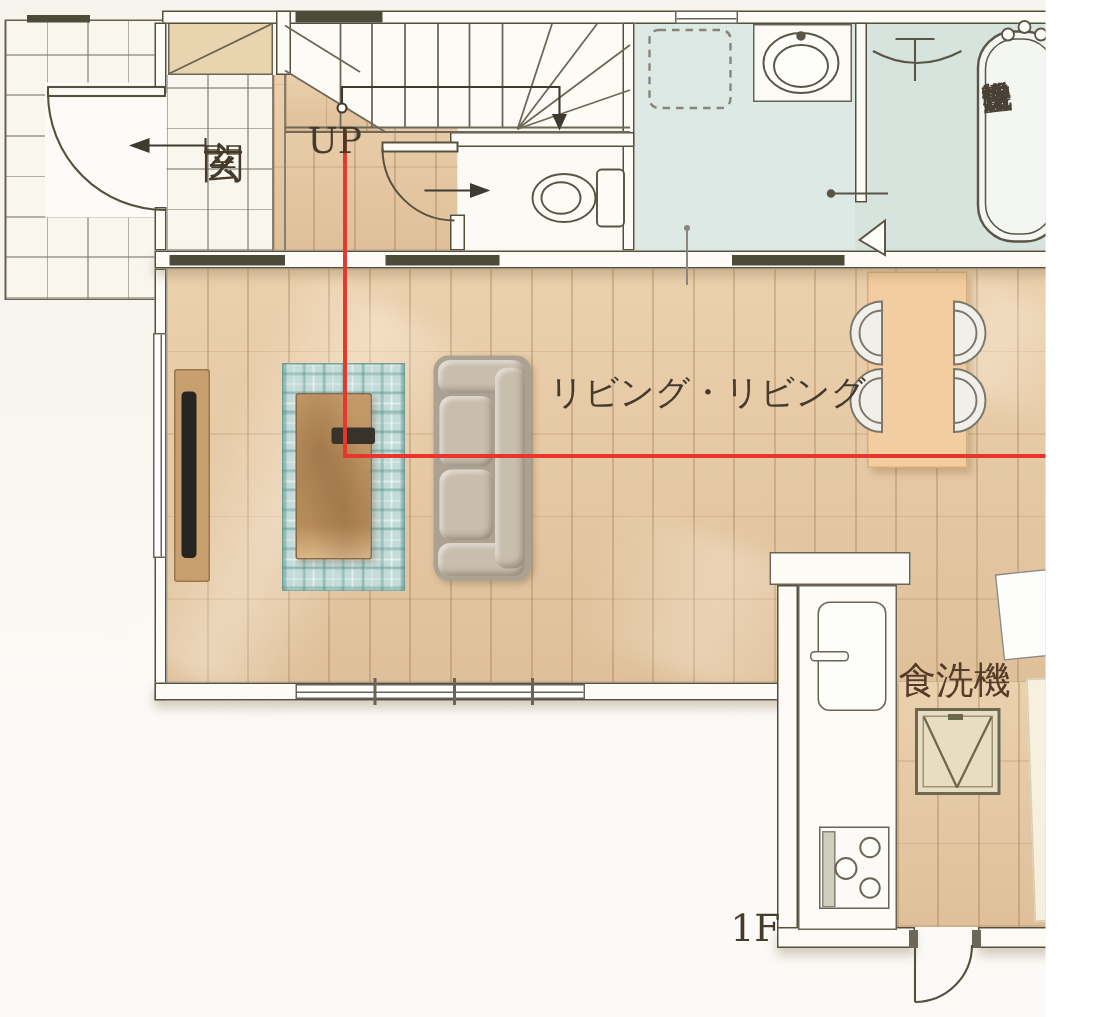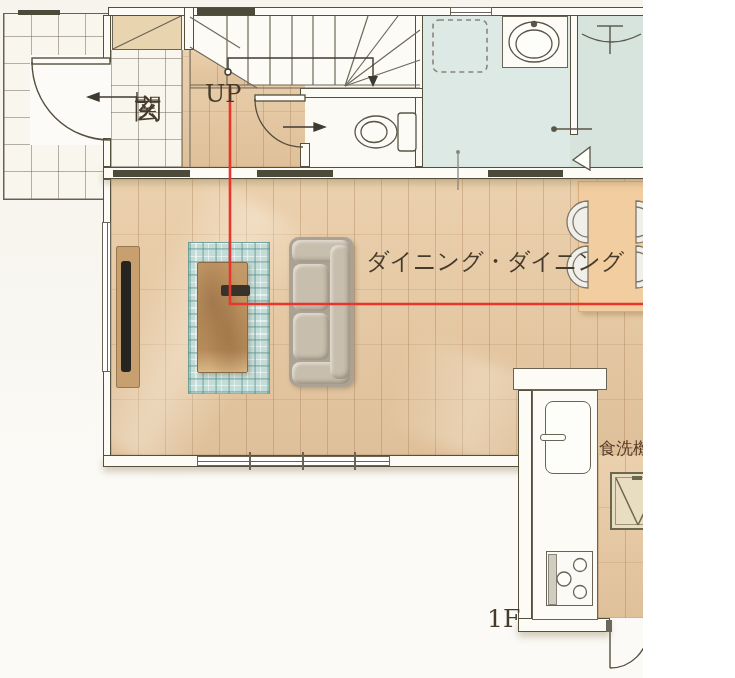--- a/index.html
+++ b/index.html
@@ -1,17 +1,17 @@
 <!DOCTYPE html>
 <html style="--wood-floor: #e6c9a4; --plank-line: #b99470; --wet-area-floor: #dde9e4; --bath-floor: #d6e4dd; --wall-fill: #fcfbf6; --wall-line: #55503e; --threshold-dark: #4c4a38; --section-line-red: #e8362c; --rug-teal: #a8cfc9; --sofa-gray: #b4aa9b; --coffee-table-wood: #bb905f; --dining-table-wood: #f2cd9f; --tv-board-wood: #c89f6f; --label-text: #463b2b; --background: #f7f5ee;"><head>
 <meta charset="utf-8">
 <style>
   html,body{margin:0;padding:0;background:#fff;}
   .plan{
-    position:relative;width:643px;height:678px;overflow:hidden;
+    position:relative;width:697px;height:678px;overflow:hidden;
     background:linear-gradient(180deg,#f6f4ed 0%,#f7f5ee 35%,#fbfaf6 70%,#fbfaf6 100%);
     font-family:"Liberation Sans","DejaVu Sans",sans-serif;
   }
   .abs{position:absolute;box-sizing:border-box;}
   
   .wood{
     background-color:var(--wood-floor,#e6c9a4);
     background-image:
       repeating-linear-gradient(90deg, rgba(151,106,63,.30) 0 1.2px, rgba(0,0,0,0) 1.2px 27px),
       repeating-linear-gradient(0deg, rgba(151,106,63,.16) 0 1px, rgba(0,0,0,0) 1px 55px),
@@ -274,17 +274,17 @@
     <g stroke="#55503e" fill="none" stroke-width="1.4">
       <line x1="610" y1="632" x2="610" y2="668"></line>
       <path d="M610,668 A38,38 0 0 0 648,630"></path>
     </g>
 
     <polyline points="230,88 230,304 735,304" fill="none" stroke="#e8362c" stroke-width="2.6"></polyline>
   </svg>
 
   <div class="lbl" style="left:205px;top:80px;font-size:24px;">UP</div>
   <div class="lbl vtext" style="left:130px;top:72px;font-size:27px;letter-spacing:3px;">玄関</div>
-  <div class="lbl" style="left:366px;top:246px;font-size:23px;">ダイニング・ダイニング</div>
+  <div class="lbl" style="left:366px;top:246px;font-size:23px;">リビング・リビング</div>
   <div class="lbl vtext" style="left:656px;top:38px;height:102px;font-size:20px;line-height:24px;transform:rotate(-7deg);color:#4a4136;">浴室乾燥暖房機</div>
-  <div class="lbl" style="left:599px;top:437px;font-size:17px;color:#553c28;">食洗機</div>
+  <div class="lbl" style="left:599px;top:437px;font-size:25px;color:#553c28;">食洗機</div>
   <div class="lbl" style="left:487px;top:604px;font-size:25px;">1F</div>
 </div>
 
 </body></html>

